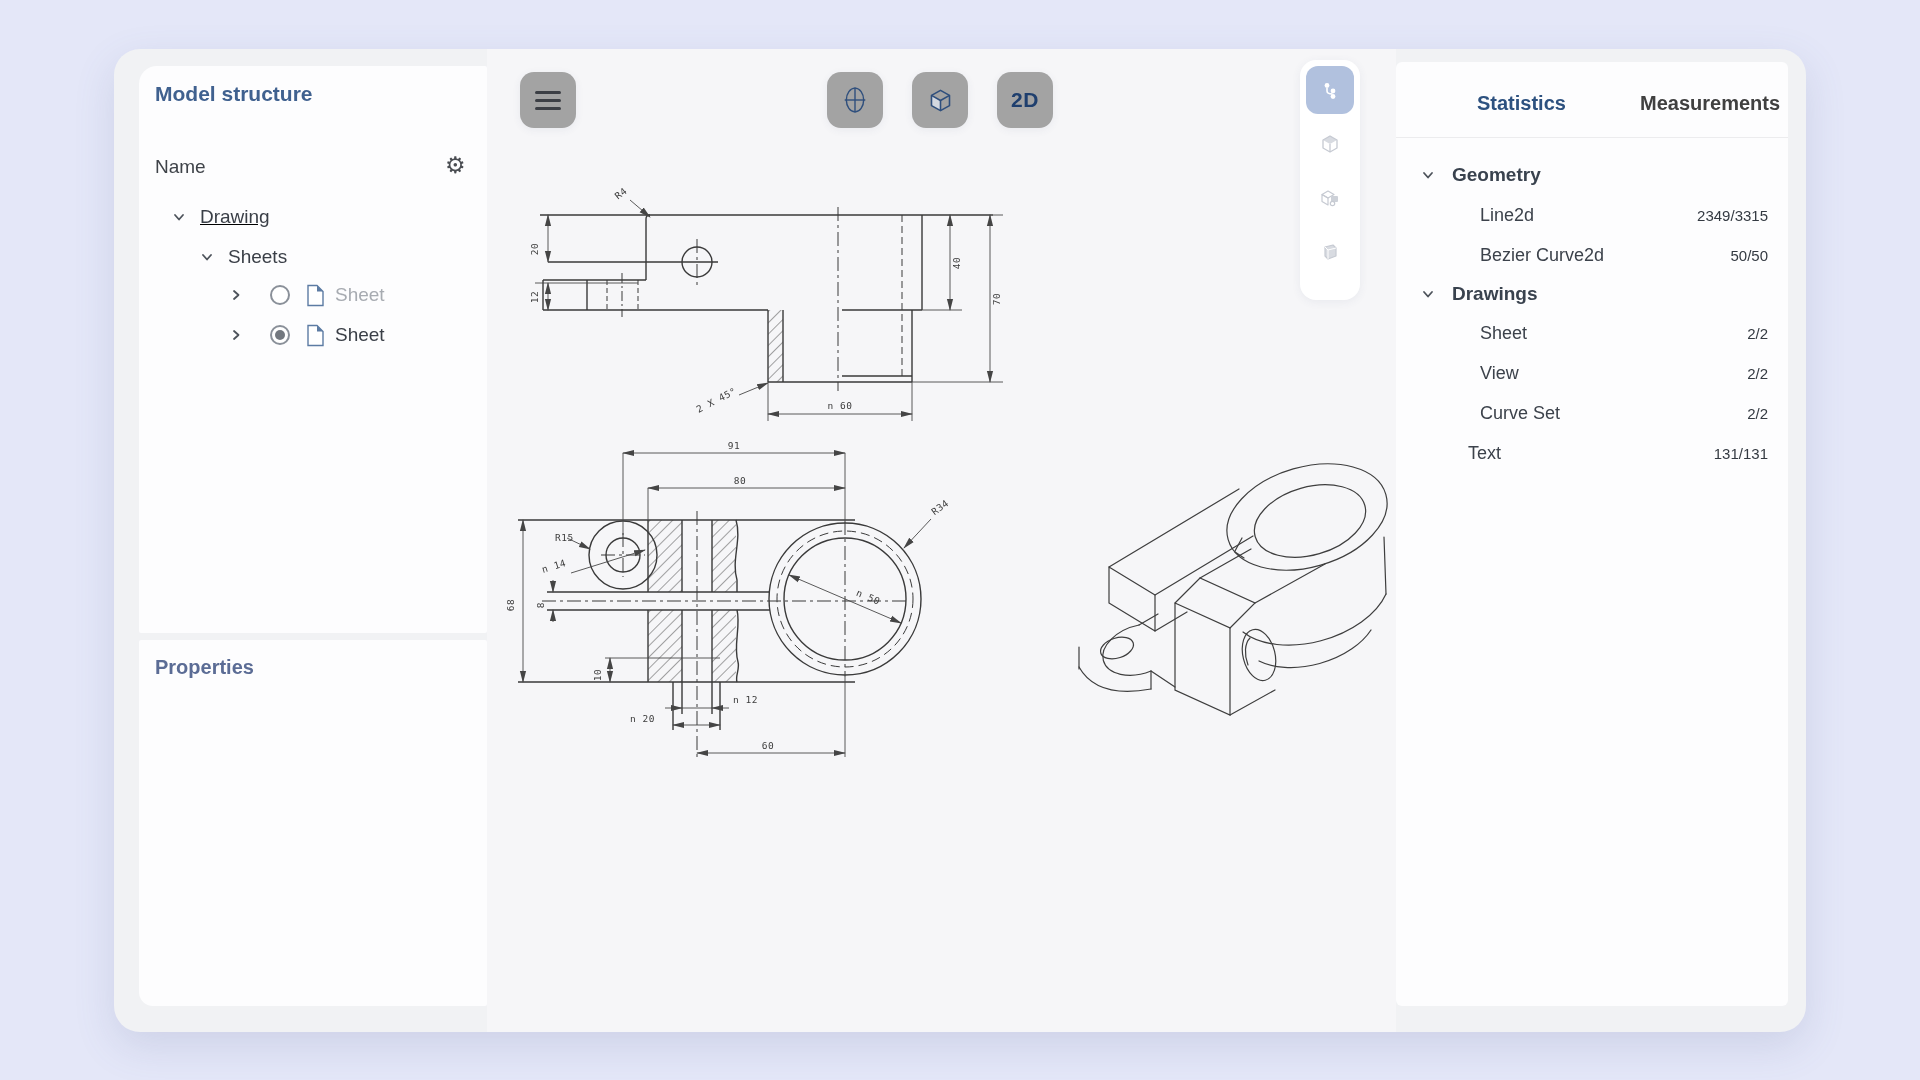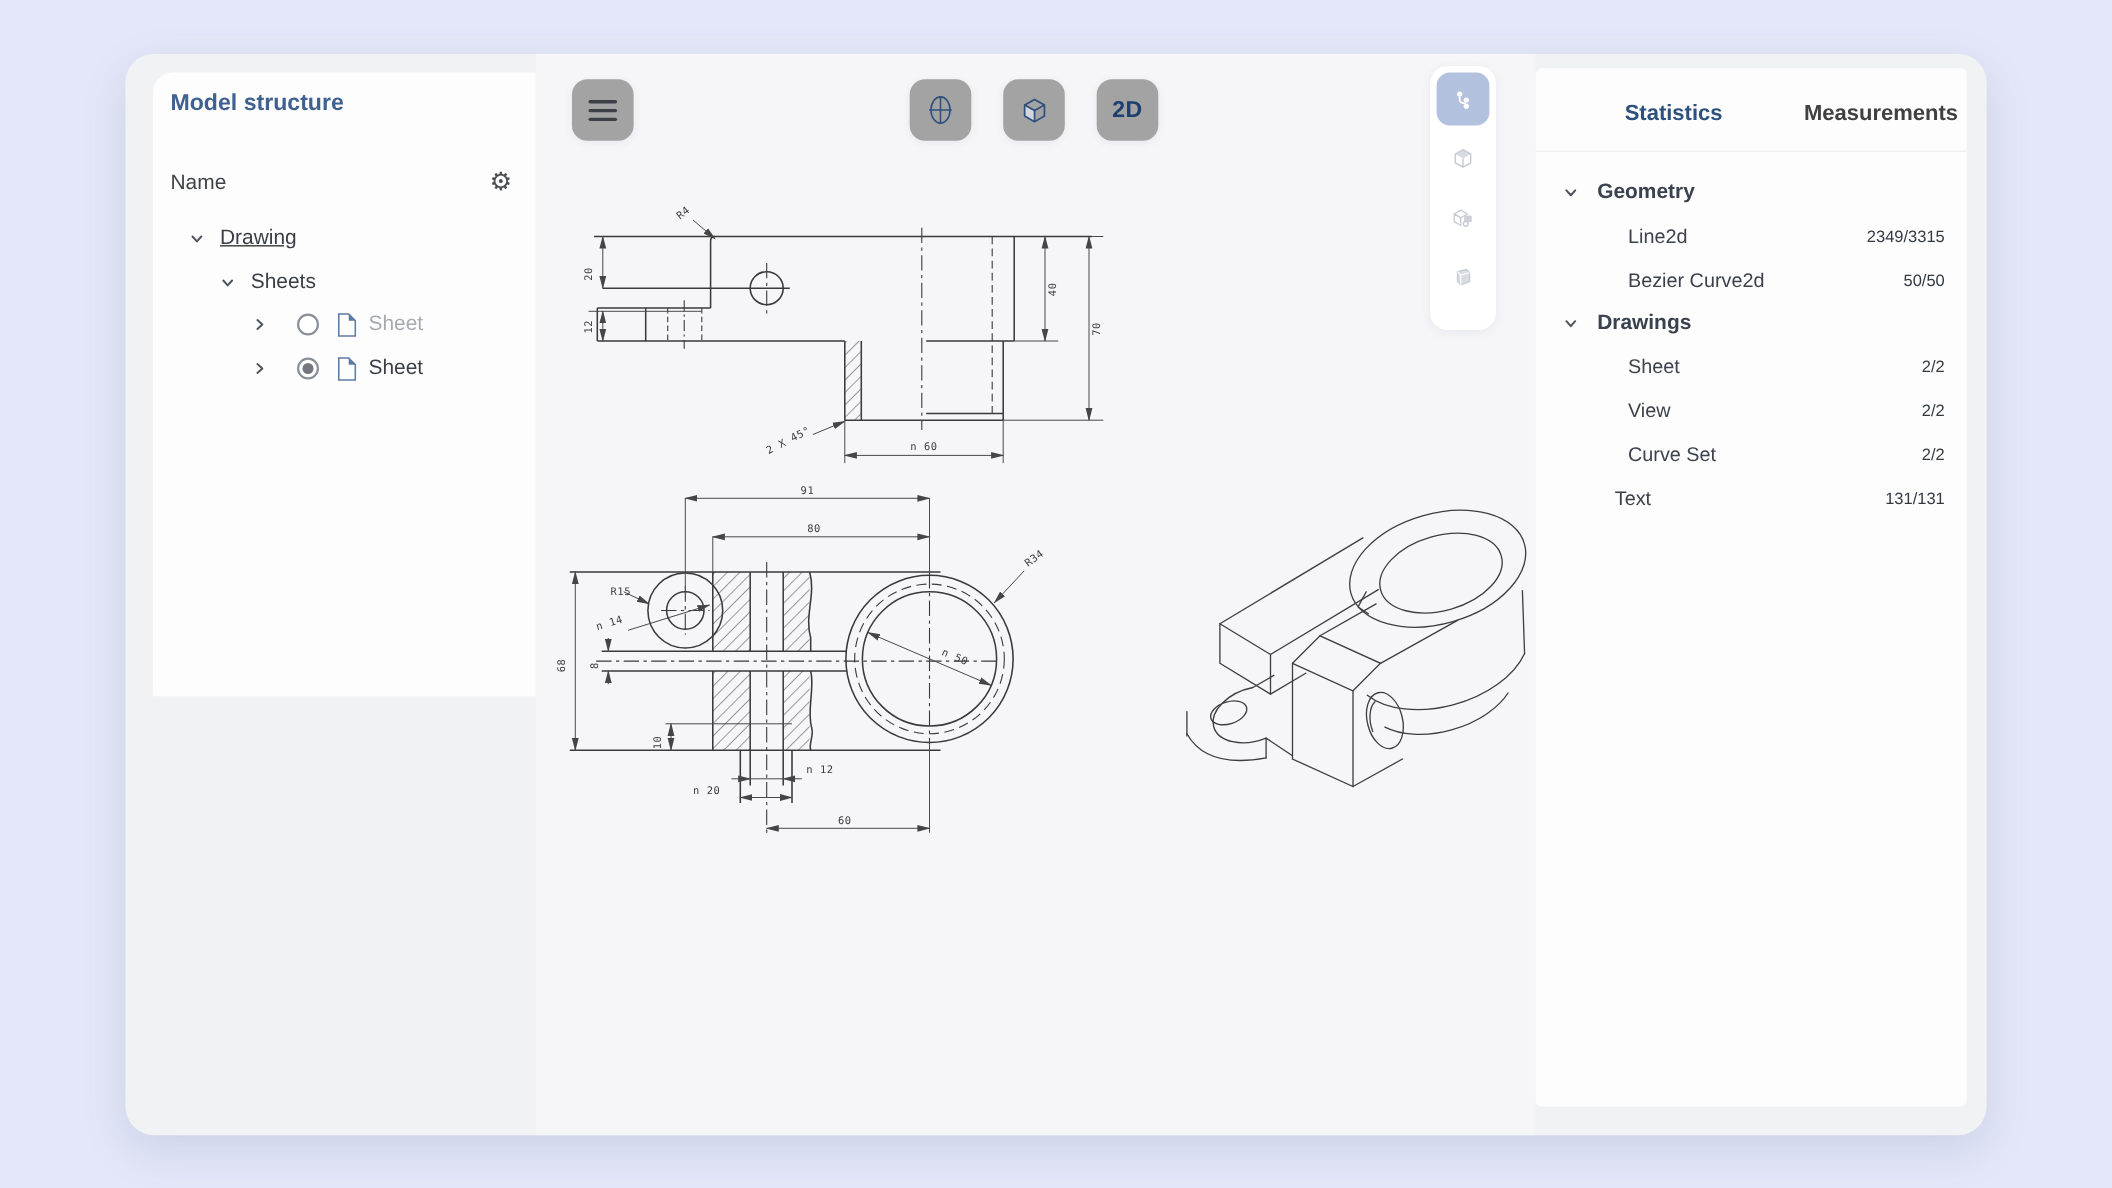--- a/index.html
+++ b/index.html
@@ -269,20 +269,23 @@
       <span style="margin-left:16px;display:inline-flex;">
         <svg width="19" height="23" viewBox="0 0 19 23">
             <path d="M2,1.5 h9 l6,6 v14 h-15 z" fill="#ffffff" stroke="#5c7ba3" stroke-width="1.4"></path>
             <path d="M11,1.5 v6 h6 z" fill="#5c7ba3"></path>
           </svg>
       </span>
       <span class="tree-text" style="margin-left:10px;">Sheet</span>
     </div>
   </div>
 
+  <div id="props-card" class="card abs" style="left:25px;top:591px;">
+    <div class="abs panel-title" id="props-title" style="left:16px;top:16px;">Properties</div>
+  </div>
 
   <div class="toolbtn abs" style="left:406px;top:23px;">
     <div class="bars">
         <div></div>
         <div></div>
         <div></div>
       </div>
   </div>
   <div class="toolbtn abs" style="left:713px;top:23px;">
     <svg width="26" height="26" viewBox="0 0 24 24">

